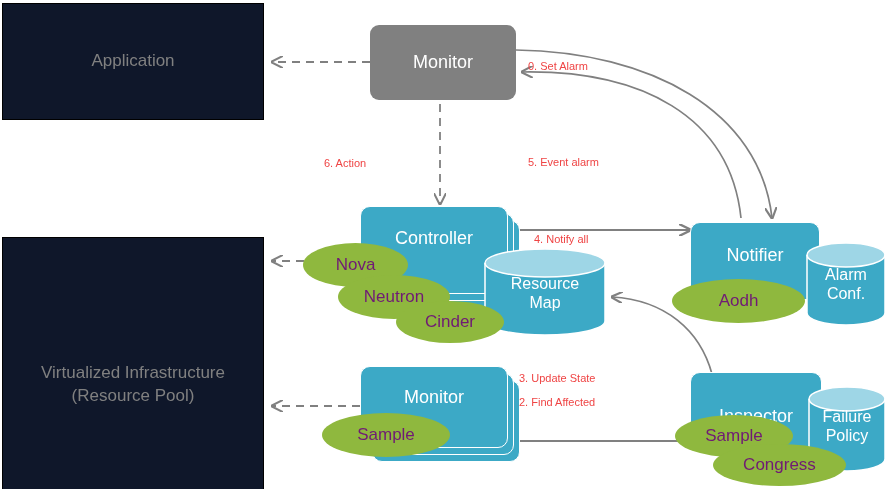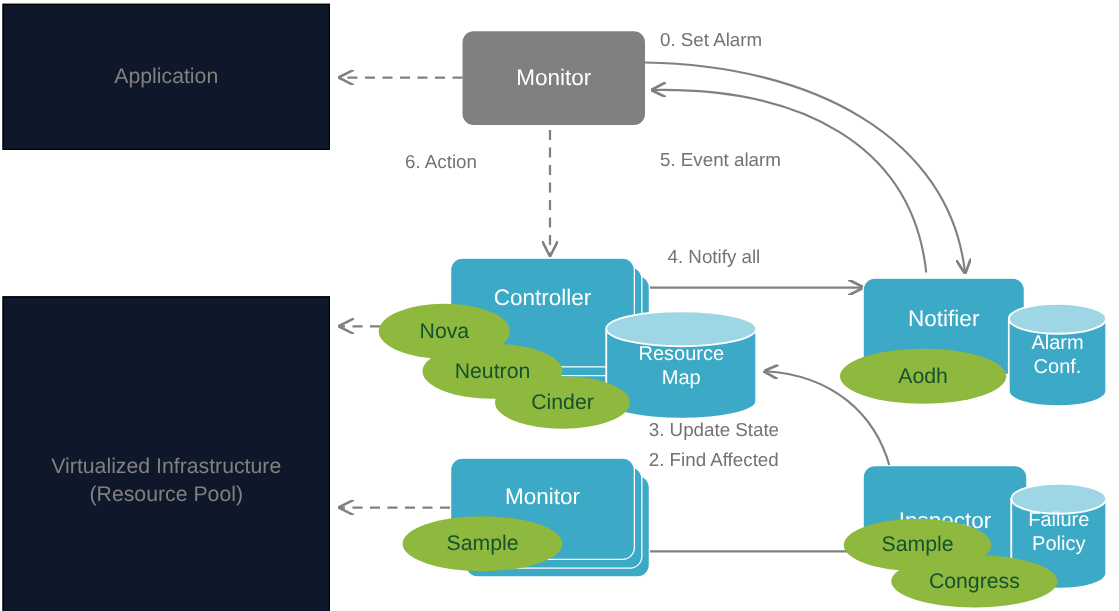--- a/index.html
+++ b/index.html
@@ -92,31 +92,32 @@
   
   .tag-ellipse {
     position: absolute;
     background: #8FB83E;
     border-radius: 50%;
     display: flex;
     align-items: center;
     justify-content: center;
   }
   .tag-ellipse .tag-label {
-    color: #14532d;
+    color: #701a75;
     font-size: 17px;
     white-space: nowrap;
   }
   
   .edge-label {
     position: absolute;
-    color: #737373;
-    font-size: 15px;
+    color: #ef4444;
+    font-size: 11px;
     white-space: nowrap;
     line-height: 1.28;
+    margin-top: 36px;
   }
 </style>
 </head>
 <body>
 
 <div id="diagram-root">
 
   <svg class="layer" viewBox="0 0 895 489" xmlns="http://www.w3.org/2000/svg">
     <defs>
       <marker id="arrow-gray" viewBox="0 0 10 10" refX="9" refY="5" markerWidth="7" markerHeight="7" orient="auto-start-reverse">

